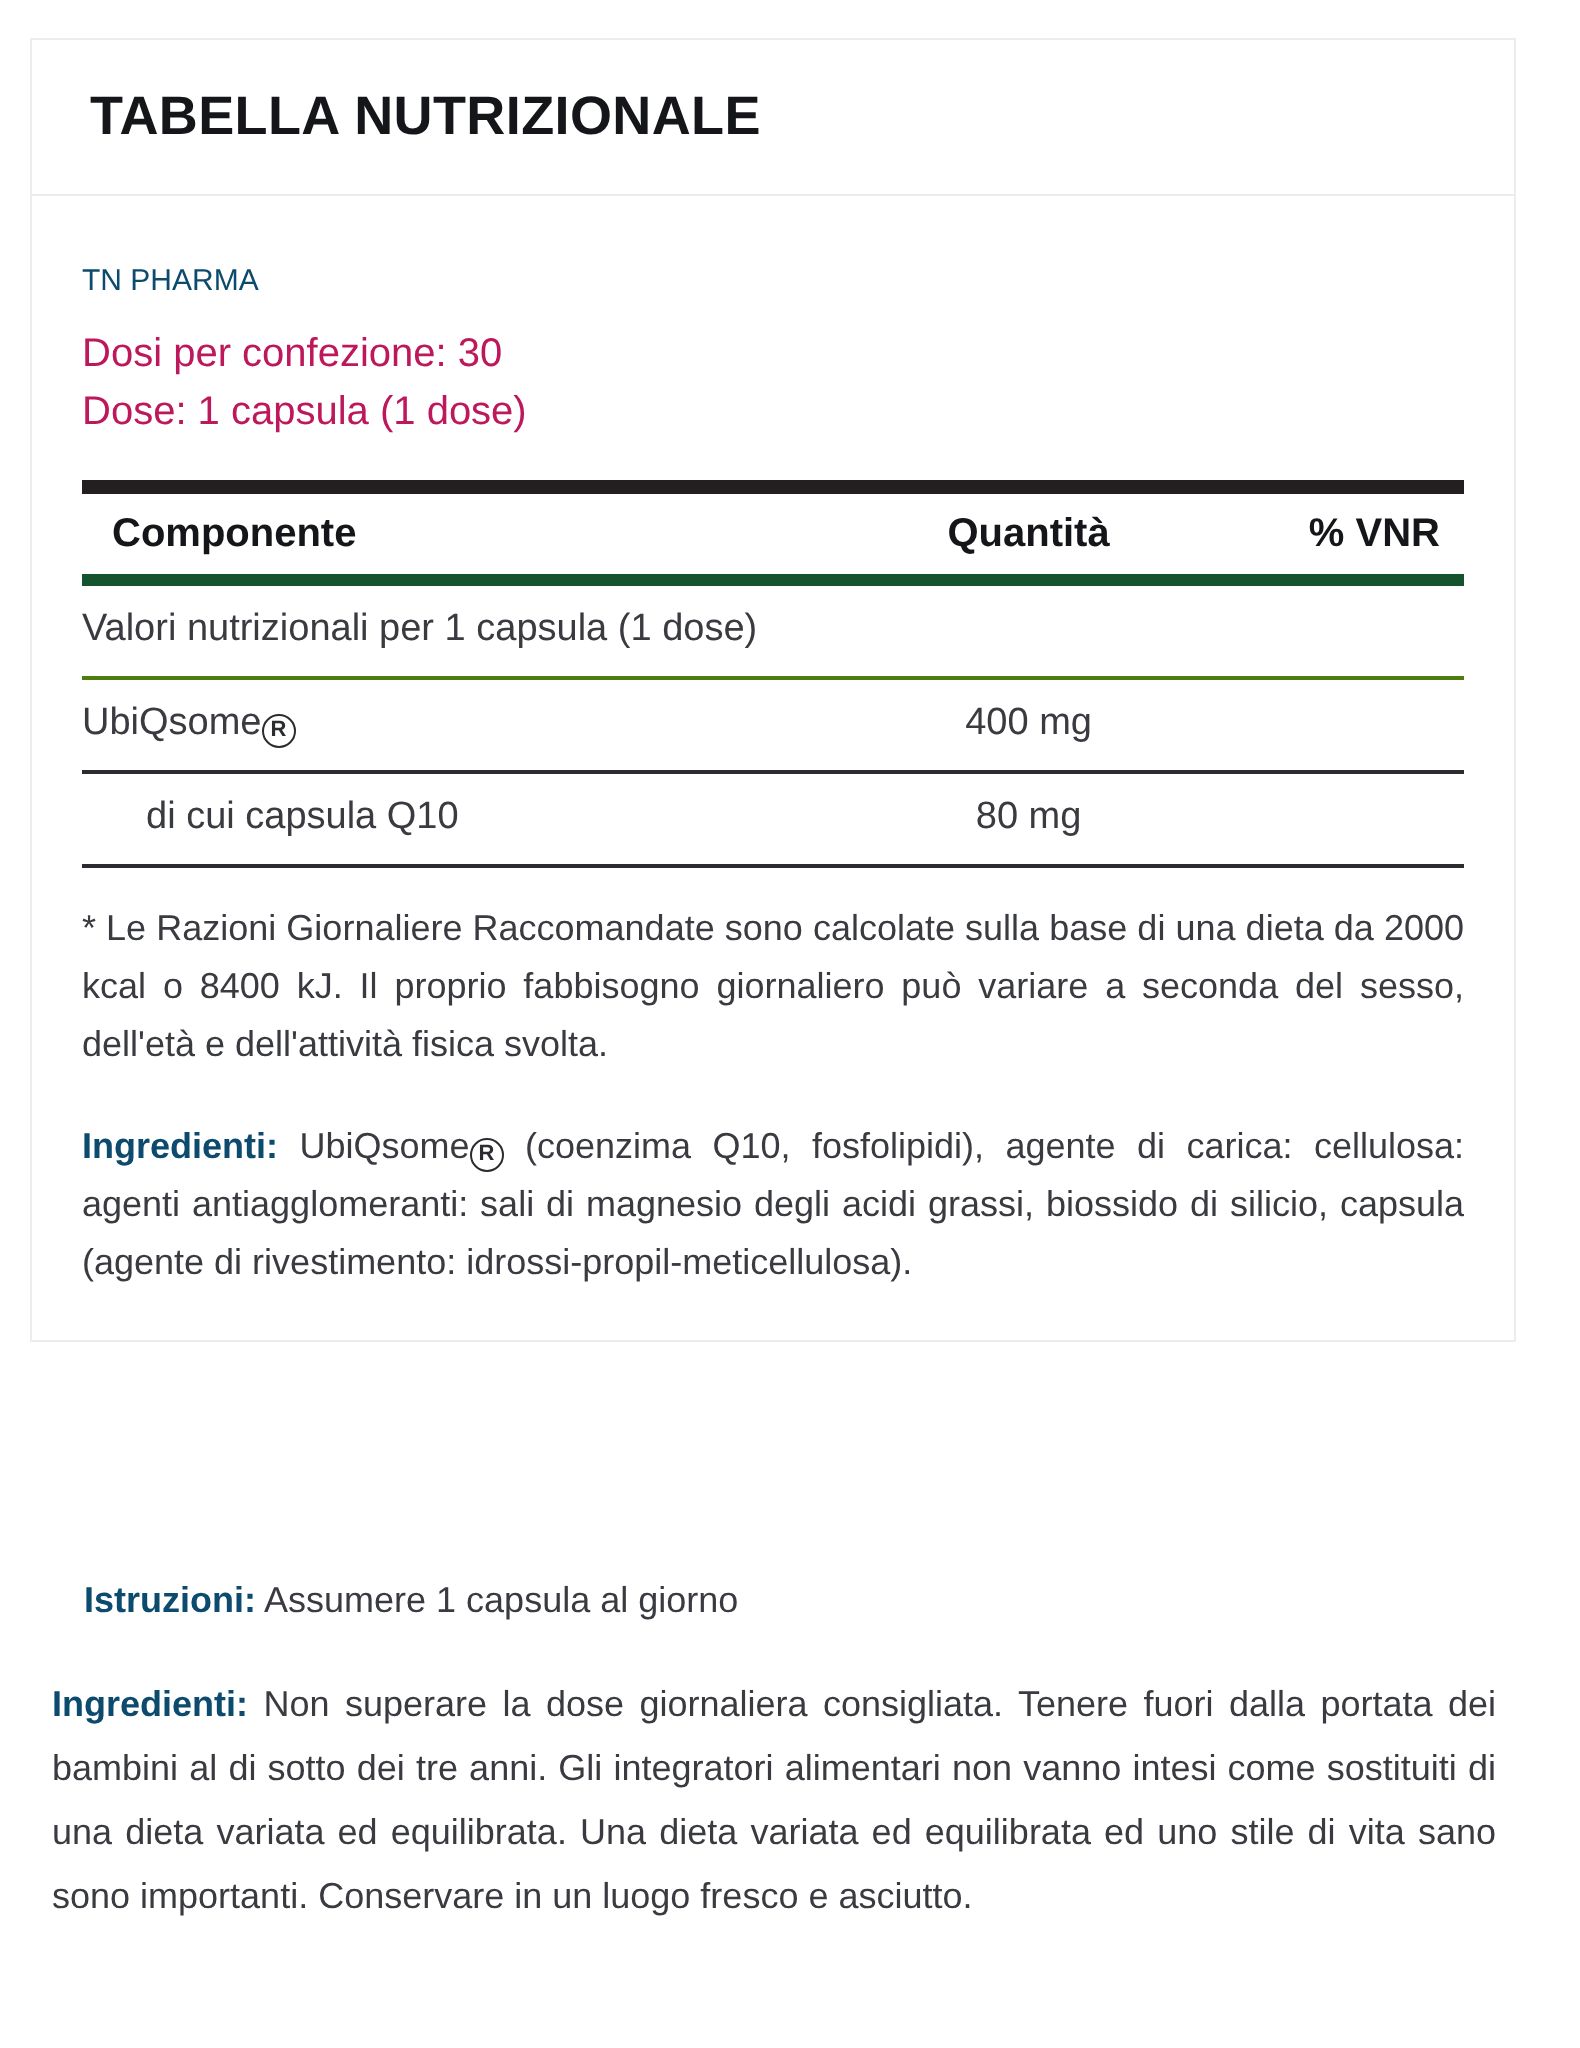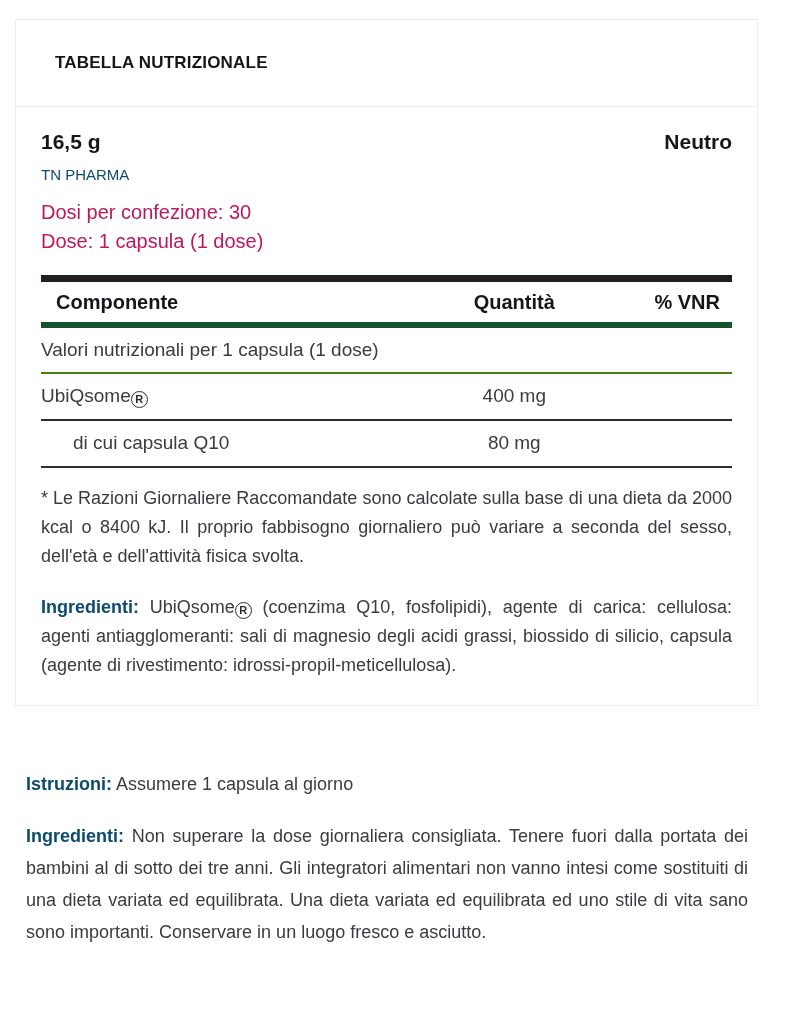--- a/index.html
+++ b/index.html
@@ -33,22 +33,22 @@
     box-sizing: border-box;
     border: 1px solid #ededf0;
     background: #ffffff;
   }
 
   .card-header {
     padding: 20px 25px 19px 25px;
     border-bottom: 1px solid #ededf0;
   }
   .card-title {
-    margin: 14px;
-    font-size: 17px;
+    margin: 4px;
+    font-size: 27px;
     font-weight: 700;
     letter-spacing: 0.2px;
     color: #15161a;
     line-height: 1.1;
   }
 
   .card-body {
     padding: 22px 25px 18px 25px;
   }
 
@@ -158,21 +158,21 @@
   }
 
   
   .below-card {
     position: absolute;
     left: 26px;
     top: 770px;
     width: 722px;
   }
   .instructions {
-    margin: 0;
+    margin: 16px;
     font-size: 18px;
     line-height: 1.6;
     color: #3a3b40;
   }
   .warnings {
     margin: 21px 0 0 0;
     font-size: 18px;
     line-height: 1.78;
     color: #3a3b40;
     text-align: justify;
@@ -185,24 +185,20 @@
 <div class="page">
 
   <section class="nutrition-card">
 
     <div class="card-header">
       <h1 class="card-title">TABELLA NUTRIZIONALE</h1>
     </div>
 
     <div class="card-body">
 
-      <div class="summary-top">
-        <div class="summary-weight">16,5 g</div>
-        <div class="summary-flavour">Neutro</div>
-      </div>
 
       <div class="summary-brand">TN PHARMA</div>
 
       <div class="summary-meta">
         <div>Dosi per confezione: 30</div>
         <div>Dose: 1 capsula (1 dose)</div>
       </div>
 
       <div class="table-wrap">
         <table class="nutrition-table">

